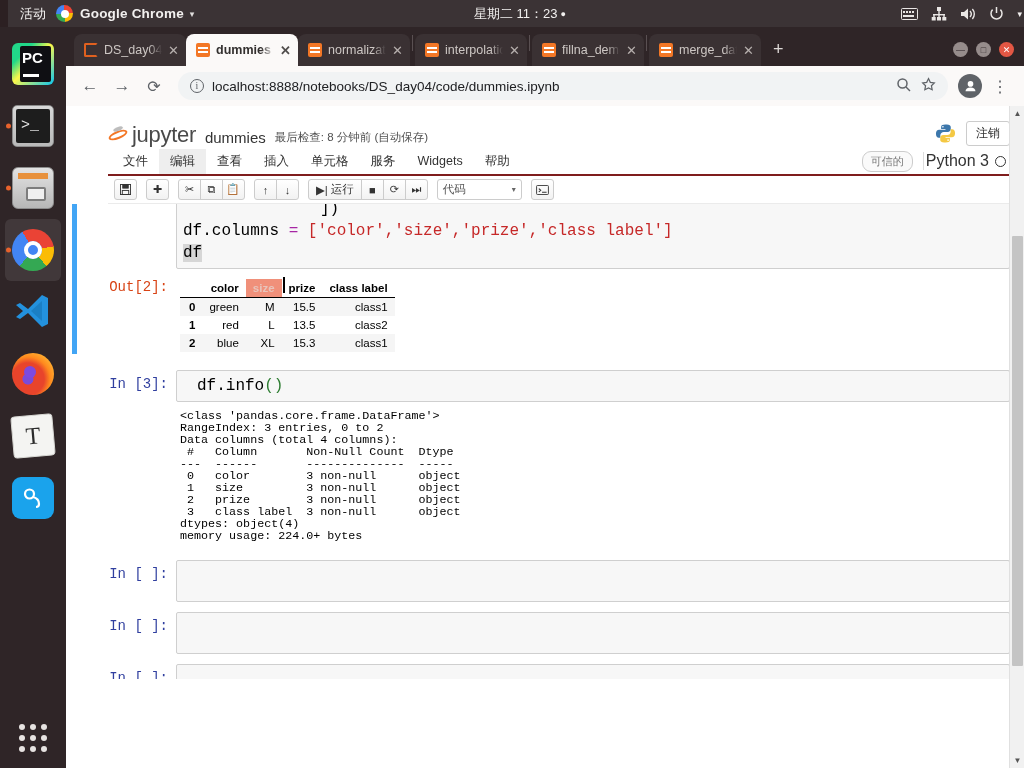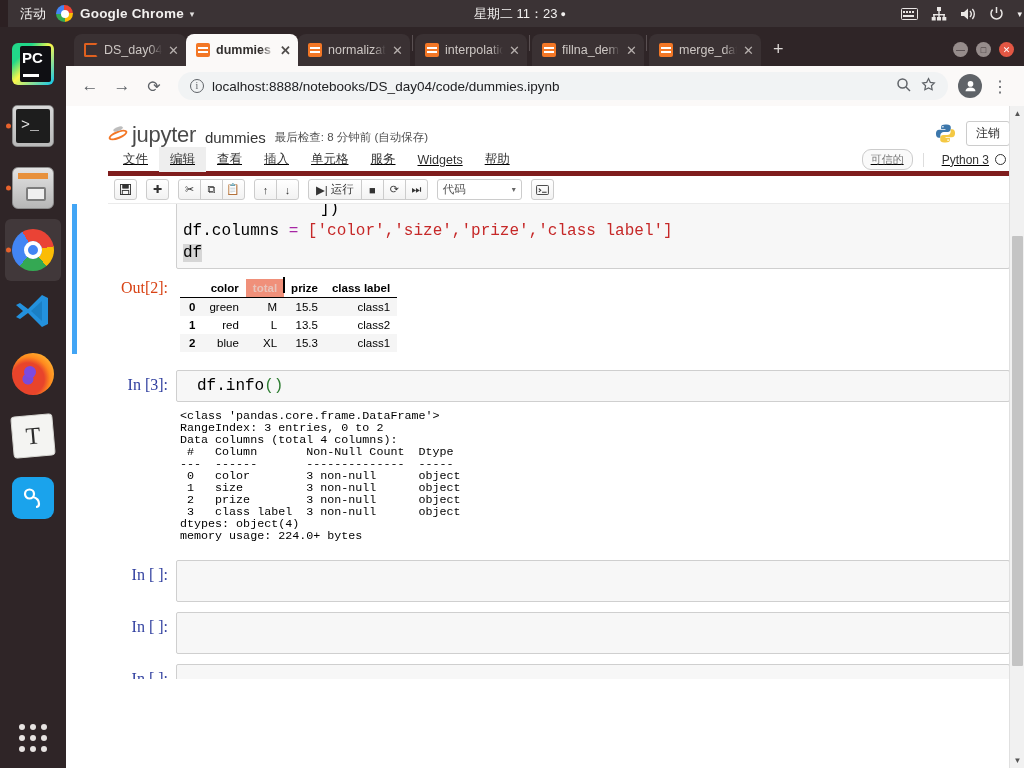--- a/index.html
+++ b/index.html
@@ -149,29 +149,29 @@
       border:2px solid #bdbdbd; border-radius:50%; transform:rotate(-22deg); }
   .jlogo .jtext { font-size:22px; color:#4a4a4a; letter-spacing:-.3px;
                   font-family:"Liberation Sans",sans-serif;}
   .nbname { font-size:15px; color:#333; font-weight:normal; padding-bottom:2px;}
   .ckpt { font-size:11.5px; color:#505050; padding-bottom:3px;}
   .jhead-right { margin-left:auto; display:flex; align-items:center; gap:10px; padding-bottom:2px;}
   .pylogo { width:21px; height:21px; position:relative;}
   .logout { border:1px solid #ccc; border-radius:3px; font-size:12px; padding:3px 9px; color:#333;
             background:#fff;}
 
-  .menubar { border-bottom:5px solid #7f1d1d; display:flex; align-items:center; height:28px;
-             padding-left:4px;text-decoration:underline; }
+  .menubar { border-bottom:2px solid #7f1d1d; display:flex; align-items:center; height:28px;
+             padding-left:4px; }
   .menuitem { font-size:12.5px; color:#333; padding:4px 11px; }
   .menuitem.hover { background:#eee; }
   .menu-right { margin-left:auto; display:flex; align-items:center; gap:10px; padding-right:4px;}
   .trusted { border:1px solid #ccc; border-radius:9px; font-size:11px; padding:2px 8px;
              color:#777; background:#fafafa;}
-  .kernel { font-size:12px; color:#333; display:flex; align-items:center; gap:6px;
-            border-left:1px solid #ddd; padding-left:18px;}
+  .kernel { font-size:16px; color:#333; display:flex; align-items:center; gap:6px;
+            border-left:1px solid #ddd; padding-left:2px;}
   .kcircle { width:11px; height:11px; border:1.5px solid #333; border-radius:50%;}
 
   .toolbar { height:28px; display:flex; align-items:center; gap:0; padding-left:6px;
              border-bottom:1px solid #ebebeb;}
   .tgrp { display:flex; margin-right:9px; }
   .tbtn { width:23px; height:21px; border:1px solid #ccc; background:linear-gradient(#fff,#f2f2f2);
           display:flex; align-items:center; justify-content:center; margin-left:-1px;
           font-size:11px; color:#333;}
   .tgrp .tbtn:first-child{ border-radius:3px 0 0 3px; margin-left:0;}
   .tgrp .tbtn:last-child{ border-radius:0 3px 3px 0;}
@@ -183,21 +183,21 @@
   .celltype .cval{flex:1 1 auto;}
   .celltype .carr{font-size:8px; color:#666;}
 
   
   #nb { position:relative; padding:9px 0 0 0; height:475px; overflow:hidden; }
   .cell { display:flex; padding:2px 14px 2px 0; position:relative; }
   .cell.selected::before { content:""; position:absolute; left:6px; top:0; bottom:0; width:5px;
                            background:#42a5f5; }
   .cell.selected { background:#fff; }
   .prompt { width:110px; flex:0 0 110px; text-align:right; padding:6px 8px 0 0;
-            font-family:Liberation Serif, serif; font-size:16px; color:#303f9f; }
+            font-family:Liberation Mono, monospace; font-size:14px; color:#303f9f; }
   .prompt.out { color:#d84315; }
   .prompt.empty { color:#303f9f; }
   .inputarea { flex:1 1 auto; background:#f7f7f7; border:1px solid #cfcfcf; border-radius:2px;
                padding:4px 6px; font-family:"Liberation Mono", monospace; font-size:16px;
                line-height:22px; color:#000; white-space:pre; overflow:hidden;}
   .inputarea.empty { height:42px; background:#f7f7f7; }
   .k-op { color:#a626a4; } .k-str{ color:#c62828;} .k-paren{color:#2e7d32;}
   .sel { background:#d6d6d6; }
 
   .outarea { flex:1 1 auto; padding:4px 0 0 4px; }
@@ -510,21 +510,21 @@
       </div>
 
       <div class="cell selected">
         <div class="prompt out">Out[2]:</div>
         <div class="outarea" style="position:relative;">
           <table class="df">
             <thead>
                 <tr>
               <th class="idxh"></th>
               <th>color</th>
-              <th class="hl">total</th>
+              <th class="hl">size</th>
               <th>prize</th>
               <th>class label</th>
             </tr>
               </thead>
             <tbody>
               <tr>
                 <td class="idx">0</td>
                 <td>green</td>
                 <td>M</td>
                 <td>15.5</td>

